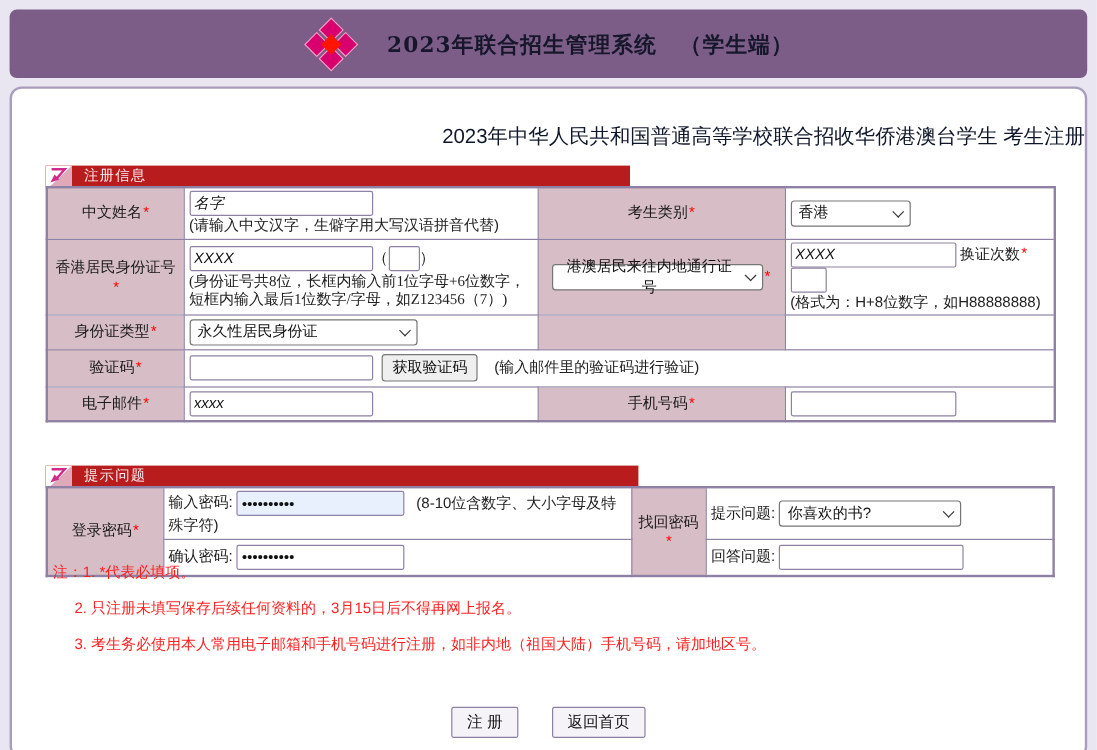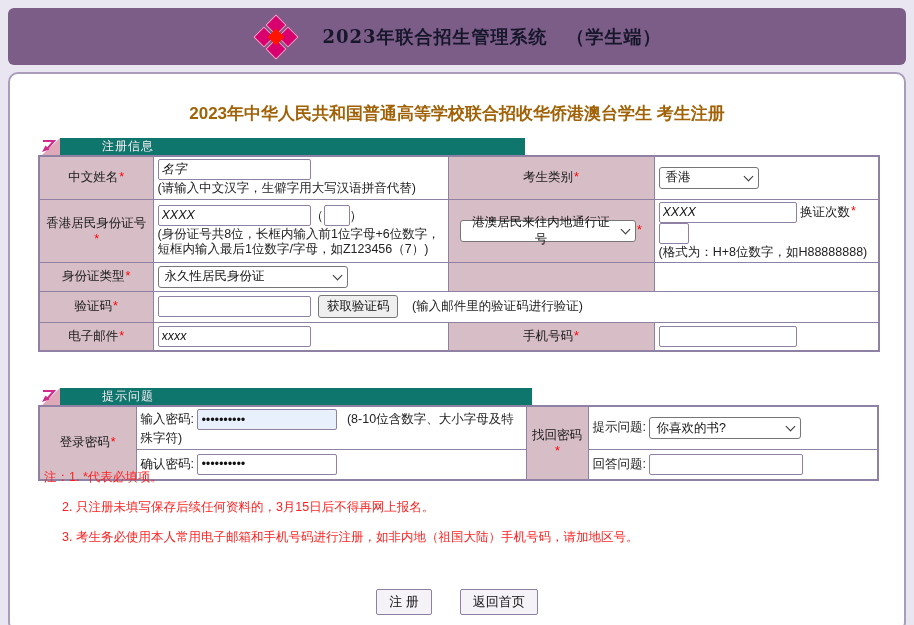--- a/index.html
+++ b/index.html
@@ -30,27 +30,27 @@
     font-family:"DejaVu Serif","Liberation Serif",serif;
     font-weight:bold;font-size:18px;color:#17172c;letter-spacing:1px;
   }
   
   .panel{
     position:absolute;left:8px;top:72px;width:898px;height:560px;
     background:#ffffff;border:2px solid #a99dbb;border-radius:10px;
     box-sizing:border-box;
   }
   .page-title{
-    position:absolute;left:0;top:28px;width:100%;text-align:center;
-    font-size:17px;font-weight:bold;color:#a16207;
+    position:absolute;left:0;top:28px;width:100%;text-align:right;
+    font-size:17px;font-weight:normal;color:#0f172a;
   }
   
   .section-bar{
-    position:absolute;left:28px;height:17px;background:#0f766e;
-    display:flex;align-items:center;gap:32px;
+    position:absolute;left:28px;height:17px;background:#b91c1c;
+    display:flex;align-items:center;
   }
   .section-bar .sec-icon{flex:0 0 auto;display:block;}
   .section-bar .sec-label{
     color:#f7ecf1;font-size:12px;margin-left:10px;letter-spacing:1px;
   }
   
   table.frm{
     position:absolute;left:28px;border-collapse:collapse;
     border:2px solid #8f81a4;table-layout:fixed;
   }
@@ -165,21 +165,21 @@
       </td>
     </tr>
     <tr style="height:52px;">
       <td class="lbl">
         <span>香港居民身份证号</span><span class="req">*</span>
       </td>
       <td>
         <div>
           <input class="inp w145" value="XXXX" style=""><span class="paren">（</span><input class="inp w20" style=""><span class="paren">）</span>
         </div>
-        <div class="hint" style="width:286px;">(身份证号共8位，长框内输入前1位字母+6位数字，短框内输入最后1位数字/字母，如Z123456（7）)</div>
+        <div class="hint" style="width:286px;font-family:Liberation Serif, serif;">(身份证号共8位，长框内输入前1位字母+6位数字，短框内输入最后1位数字/字母，如Z123456（7）)</div>
       </td>
       <td class="lbl">
         <div class="sel sw174">
           <span>港澳居民来往内地通行证号</span>
           <span class="chev"></span>
         </div><span class="req">*</span>
       </td>
       <td>
         <div>
           <input class="inp w130" value="XXXX" style="">

